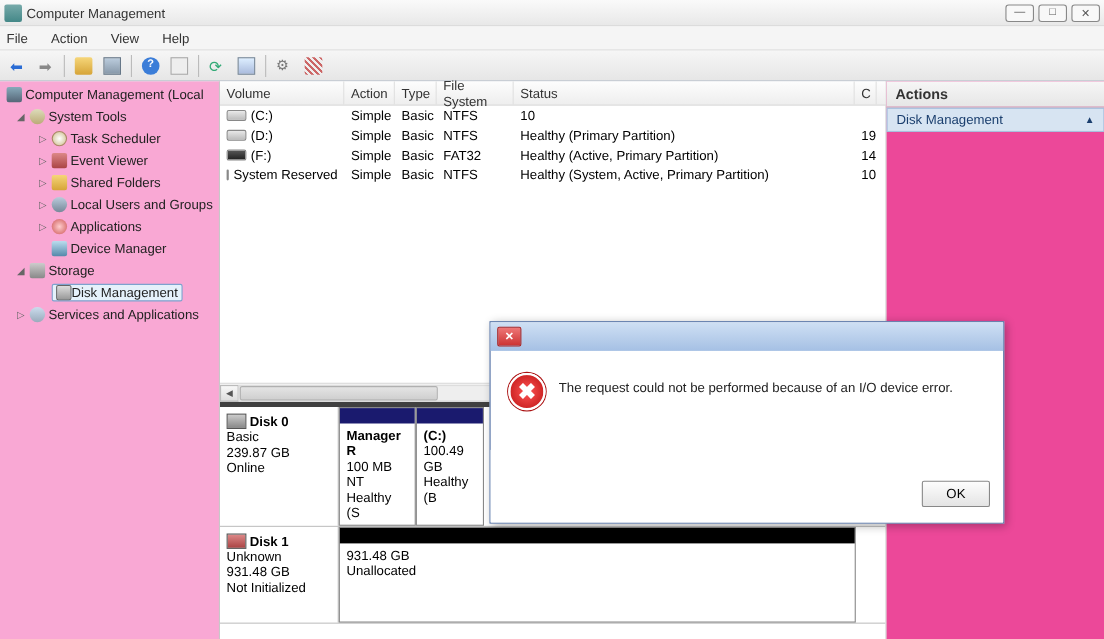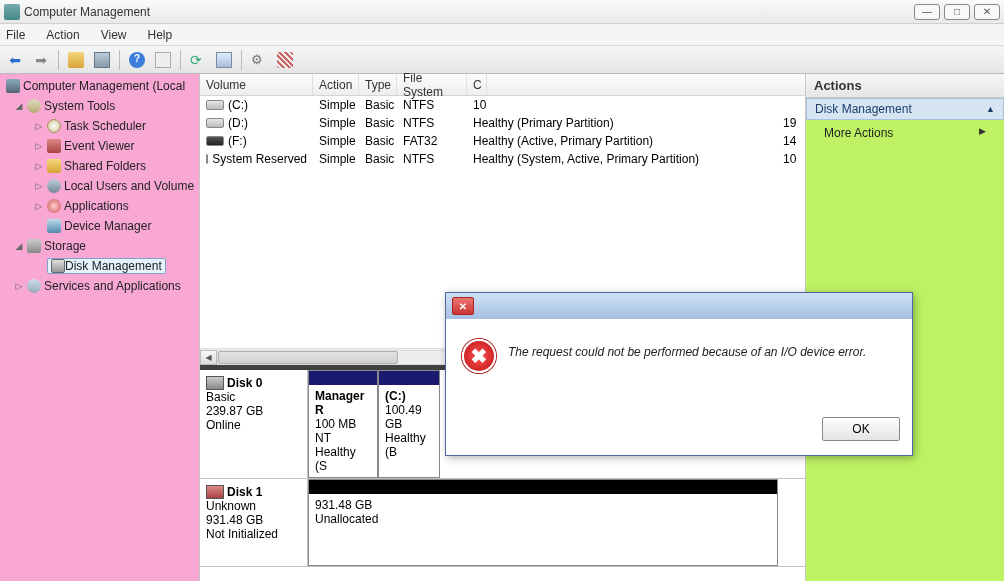--- a/index.html
+++ b/index.html
@@ -28,21 +28,21 @@
 .ic-sheet { background: #eee; border: 1px solid #aaa; }
 .ic-refresh::before { content: "⟳"; color: #3a7; font-size: 14px; }
 .ic-list { background: linear-gradient(#def,#abd); border: 1px solid #789; }
 .ic-gear::before { content: "⚙"; color: #777; font-size: 13px; }
 .ic-stripes { background: repeating-linear-gradient(45deg,#c66,#c66 2px,#eee 2px,#eee 4px); border-radius: 2px; }
 
 
 .main { display: flex; height: calc(581px - 24px - 22px - 28px); }
 .treepane { width: 200px; border-right: 1px solid #c8c8c8; overflow: hidden; background: #f9a8d4; padding-top: 2px; }
 .centerpane { flex: 1; display: flex; flex-direction: column; border-right: 1px solid #c8c8c8; min-width: 0; }
-.actionpane { width: 198px; background: #bef264; }
+.actionpane { width: 198px; background: #ec4899; }
 
 
 .tree ul { list-style: none; }
 .tree li { white-space: nowrap; padding: 1px 0 1px 6px; color: #222; }
 .tree .node { display: flex; align-items: center; gap: 3px; height: 18px; }
 .tree .twisty { width: 10px; font-size: 9px; color: #666; text-align: center; }
 .tree .lvl1 { padding-left: 14px; }
 .tree .lvl2 { padding-left: 34px; }
 .tree .selected { background: #e5f1fb; border: 1px solid #7da2ce; border-radius: 2px; padding: 0 3px; display: inline-flex; }
 .tic { width: 14px; height: 14px; display: inline-block; border-radius: 2px; }
@@ -100,23 +100,23 @@
 .actionpane .aitem { padding: 6px 18px; display: flex; justify-content: space-between; color: #222; }
 .actionpane .aitem .caret { font-size: 9px; color: #333; }
 
 
 .dialog { position: absolute; left: 445px; top: 292px; width: 468px; background: #fff; border: 1px solid #4a6aa0; box-shadow: 2px 2px 8px rgba(0,0,0,0.3); }
 .dlg-title { height: 26px; background: linear-gradient(#cfe0f4,#a5c0e4); display: flex; align-items: center; padding: 0 6px; }
 .dlg-title .t { flex: 1; color: #222; font-weight: normal; }
 .dlg-close { width: 22px; height: 18px; background: linear-gradient(#e77,#c33); border: 1px solid #a22; border-radius: 2px; color: #fff; display: flex; align-items: center; justify-content: center; font-size: 10px; font-weight: bold; }
 .dlg-body { padding: 20px 16px 12px 16px; display: flex; align-items: flex-start; gap: 12px; min-height: 90px; }
 .err-icon { width: 34px; height: 34px; background: radial-gradient(#f55,#b11); border-radius: 50%; border: 2px solid #fff; box-shadow: 0 0 0 1px #a11; color: #fff; font-weight: bold; font-size: 20px; display: flex; align-items: center; justify-content: center; flex-shrink: 0; }
-.dlg-msg { color: #222; padding-top: 6px; font-style: italic; }
+.dlg-msg { color: #222; padding-top: 6px; }
 .dlg-btns { padding: 8px 12px 14px; display: flex; justify-content: flex-end; background: #fff; }
-.dlg-ok { width: 78px; height: 24px; border: 1px solid #888; background: linear-gradient(#fdfdfd,#e4e4e4); border-radius: 2px; text-align: center; }
+.dlg-ok { width: 62px; height: 24px; border: 1px solid #888; background: linear-gradient(#fdfdfd,#e4e4e4); border-radius: 2px; text-align: center; margin-top: 20px; }
 </style>
 </head>
 <body>
 
 <div class="titlebar">
   <div class="app-icon"></div>
   <div class="title">Computer Management</div>
   <div class="winbtn">—</div>
   <div class="winbtn">□</div>
   <div class="winbtn">✕</div>
@@ -201,21 +201,21 @@
           <div class="node">
             <span class="twisty">▷</span>
             <span class="tic tic-folder"></span>
             <span>Shared Folders</span>
           </div>
         </li>
       <li class="lvl2">
           <div class="node">
             <span class="twisty">▷</span>
             <span class="tic tic-users"></span>
-            <span>Local Users and Volume</span>
+            <span>Local Users and Groups</span>
           </div>
         </li>
       <li class="lvl2">
           <div class="node">
             <span class="twisty">▷</span>
             <span class="tic tic-perf"></span>
             <span>Applications</span>
           </div>
         </li>
       <li class="lvl2">
@@ -251,20 +251,21 @@
     </ul>
   </div>
 
   <div class="centerpane">
     <div class="vol-list">
       <div class="vol-head">
         <div class="col c-vol">Volume</div>
         <div class="col c-layout">Action</div>
         <div class="col c-type">Type</div>
         <div class="col c-fs">File System</div>
+        <div class="col c-status">Status</div>
         <div class="col c-cap">C</div>
       </div>
       <div class="vol-body" id="vol-body">
           <div class="vol-row">
             <div class="cell c-vol">
               <span class="drv-ic"></span>
               <span>(C:)</span>
             </div>
             <div class="cell c-layout">Simple</div>
             <div class="cell c-type">Basic</div>
@@ -369,24 +370,20 @@
       </div>
     </div>
   </div>
 
   <div class="actionpane">
     <div class="ah">Actions</div>
     <div class="asec">
       <span>Disk Management</span>
       <span class="caret">▲</span>
     </div>
-    <div class="aitem">
-      <span>More Actions</span>
-      <span class="caret">▶</span>
-    </div>
   </div>
 </div>
 
 <div class="dialog">
   <div class="dlg-title">
     <div class="dlg-close">✕</div>
   </div>
   <div class="dlg-body">
     <div class="err-icon">✖</div>
     <div class="dlg-msg">The request could not be performed because of an I/O device error.</div>

